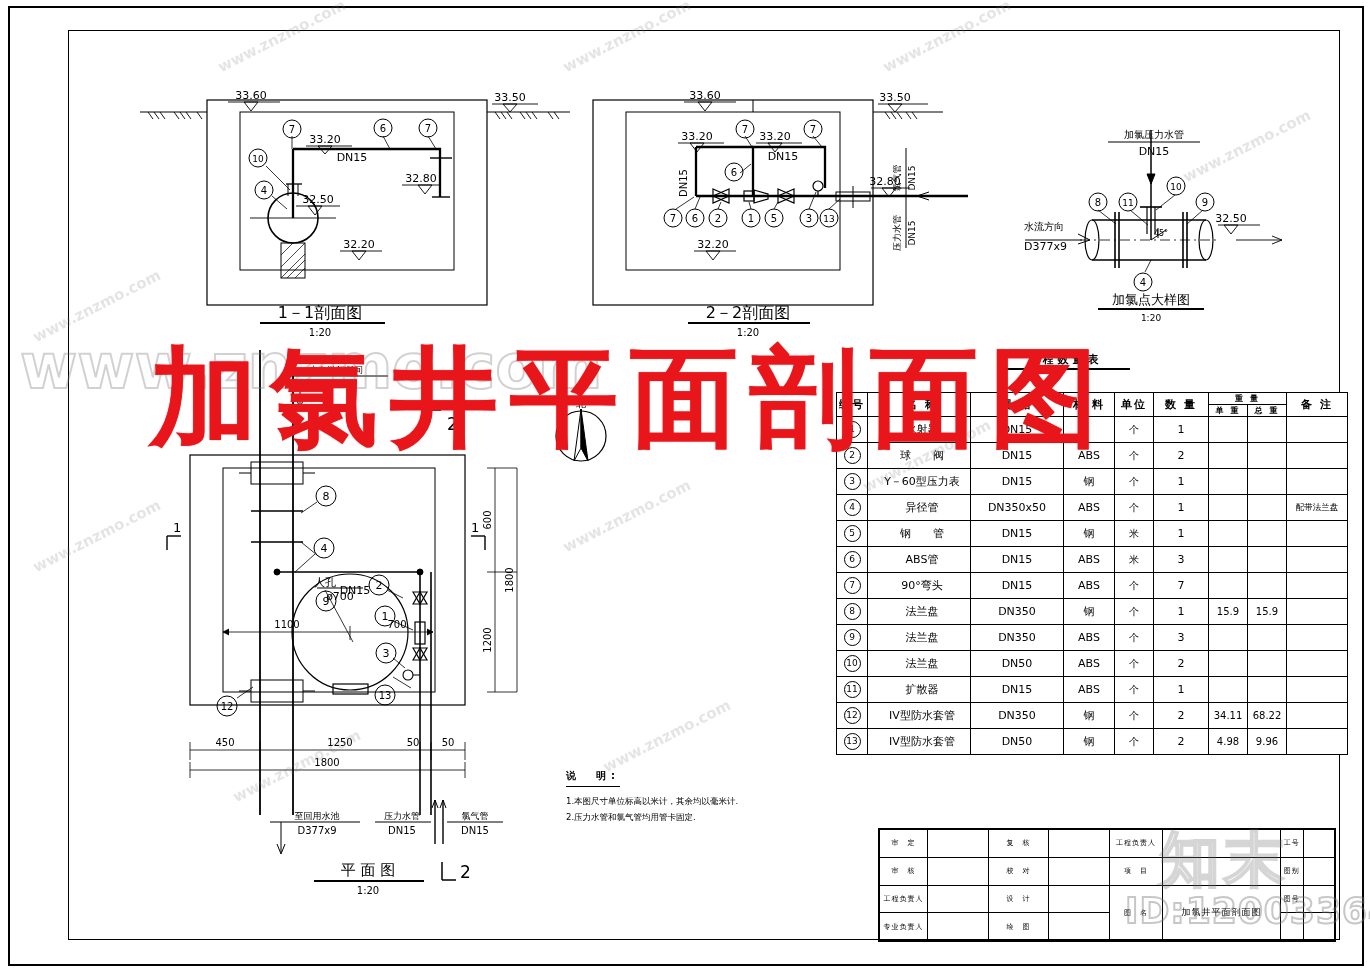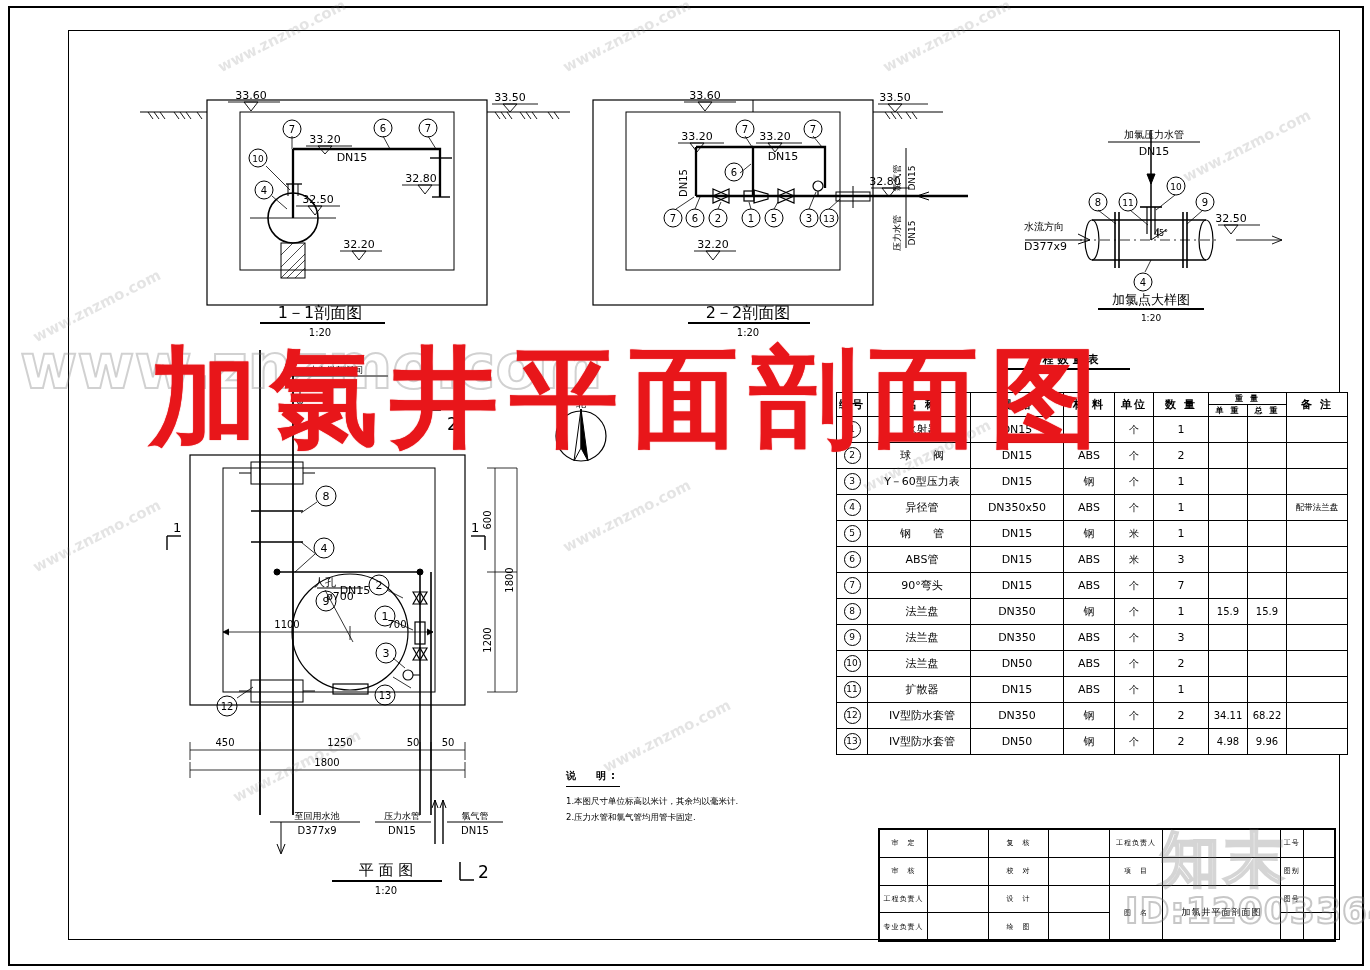--- a/index.html
+++ b/index.html
@@ -544,21 +544,21 @@
       <path d="M57,8 L60,0 L63,8"></path>
           <path d="M65,8 L68,0 L71,8"></path>
     </g>
     <text x="27" y="19" font-size="9" text-anchor="middle">压力水管</text>
     <text x="27" y="34" font-size="10" text-anchor="middle">DN15</text>
     <text x="100" y="19" font-size="9" text-anchor="middle">氯气管</text>
     <text x="100" y="34" font-size="10" text-anchor="middle">DN15</text>
   </svg>
   </div>
 
-  <div class="blk" style="left:320px;top:858px;">
+  <div class="blk" style="left:302px;top:858px;">
   <svg width="180" height="46" viewBox="0 0 180 46">
     <text x="66" y="17" font-size="15" text-anchor="middle" font-family="DejaVu Serif, serif">平 面 图</text>
     <line x1="12" y1="23" x2="122" y2="23" stroke="#000" stroke-width="2"></line>
     <text x="66" y="36" font-size="10" text-anchor="middle">1:20</text>
     <g stroke="#000" fill="none" stroke-width="1.5">
       <line x1="140" y1="4" x2="140" y2="22"></line>
           <line x1="140" y1="22" x2="154" y2="22"></line>
     </g>
     <text x="158" y="20" font-size="17">2</text>
   </svg>

